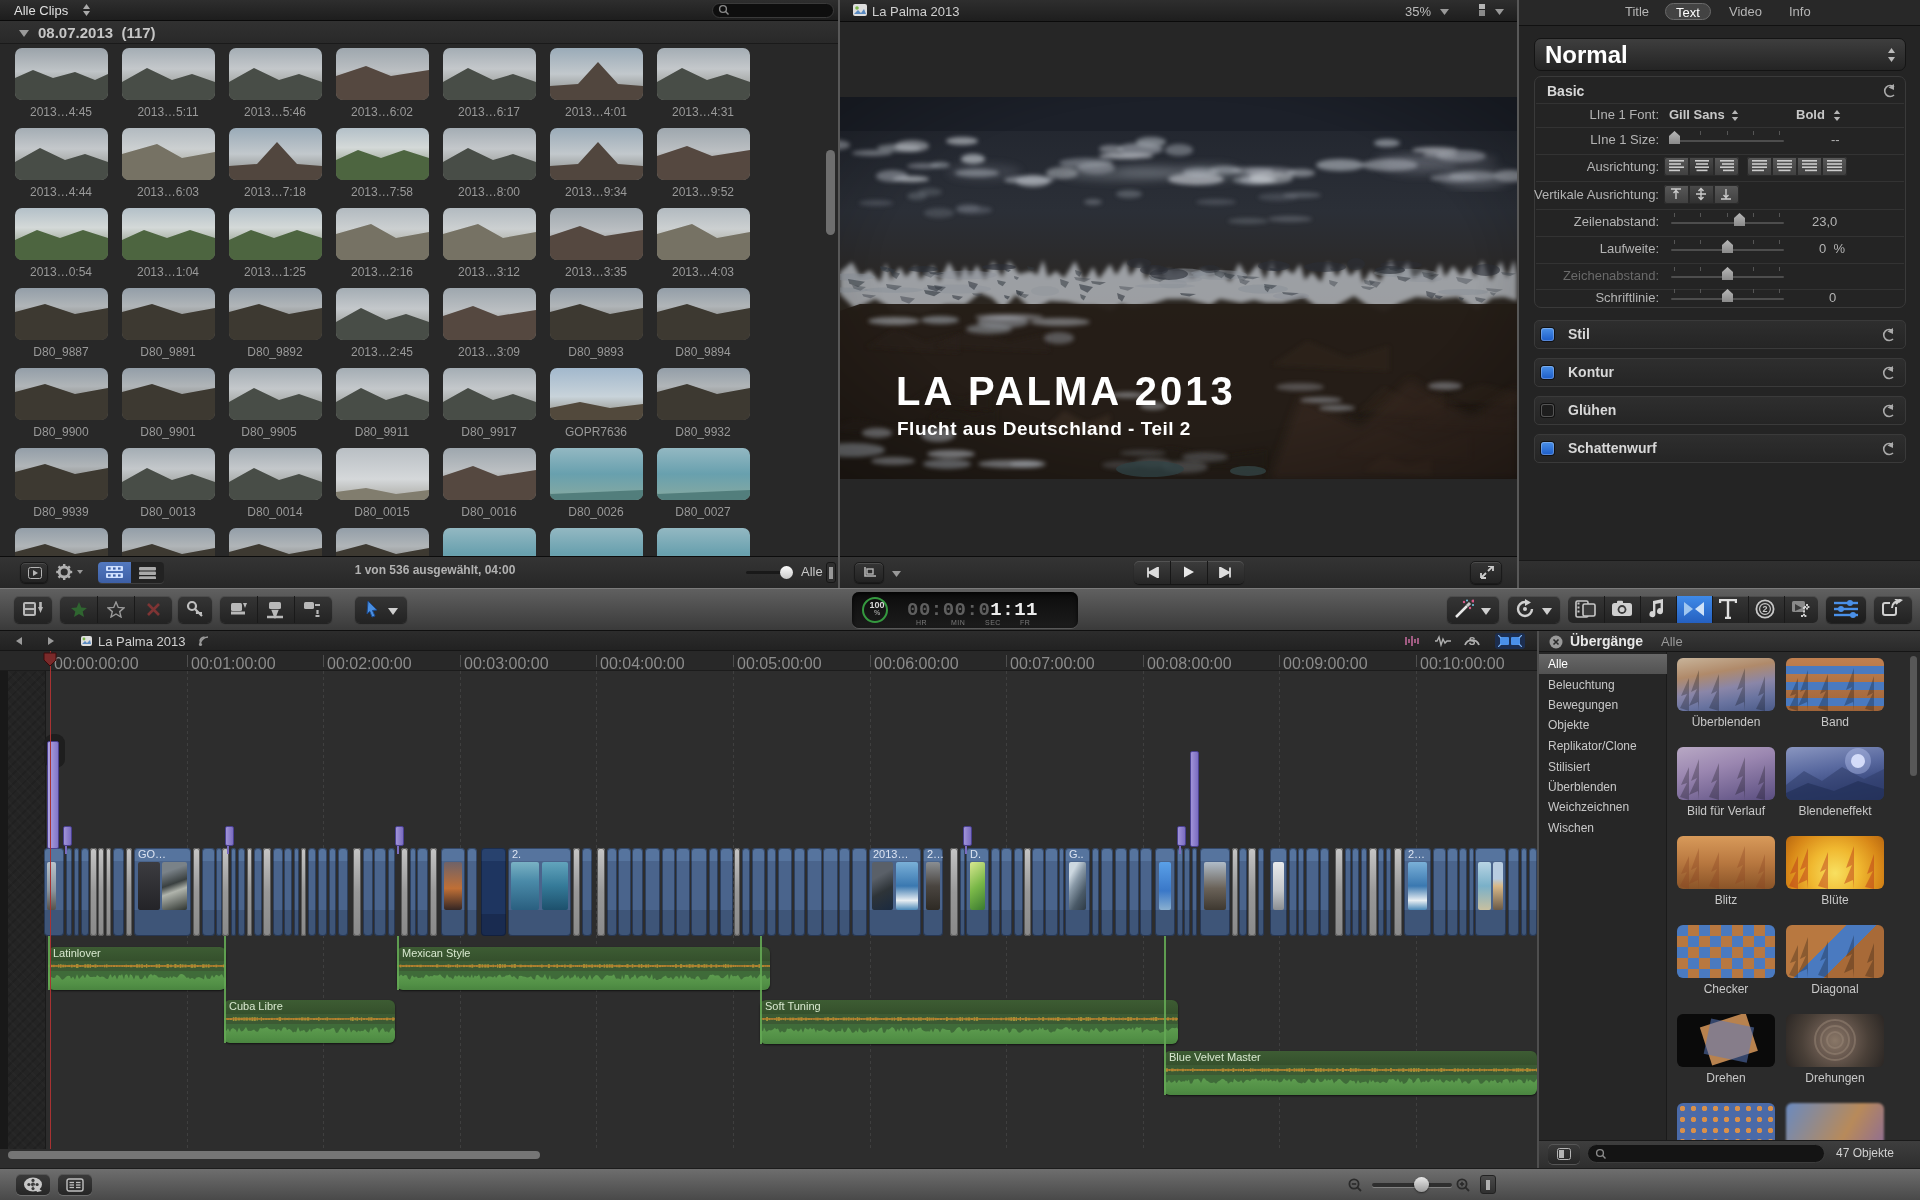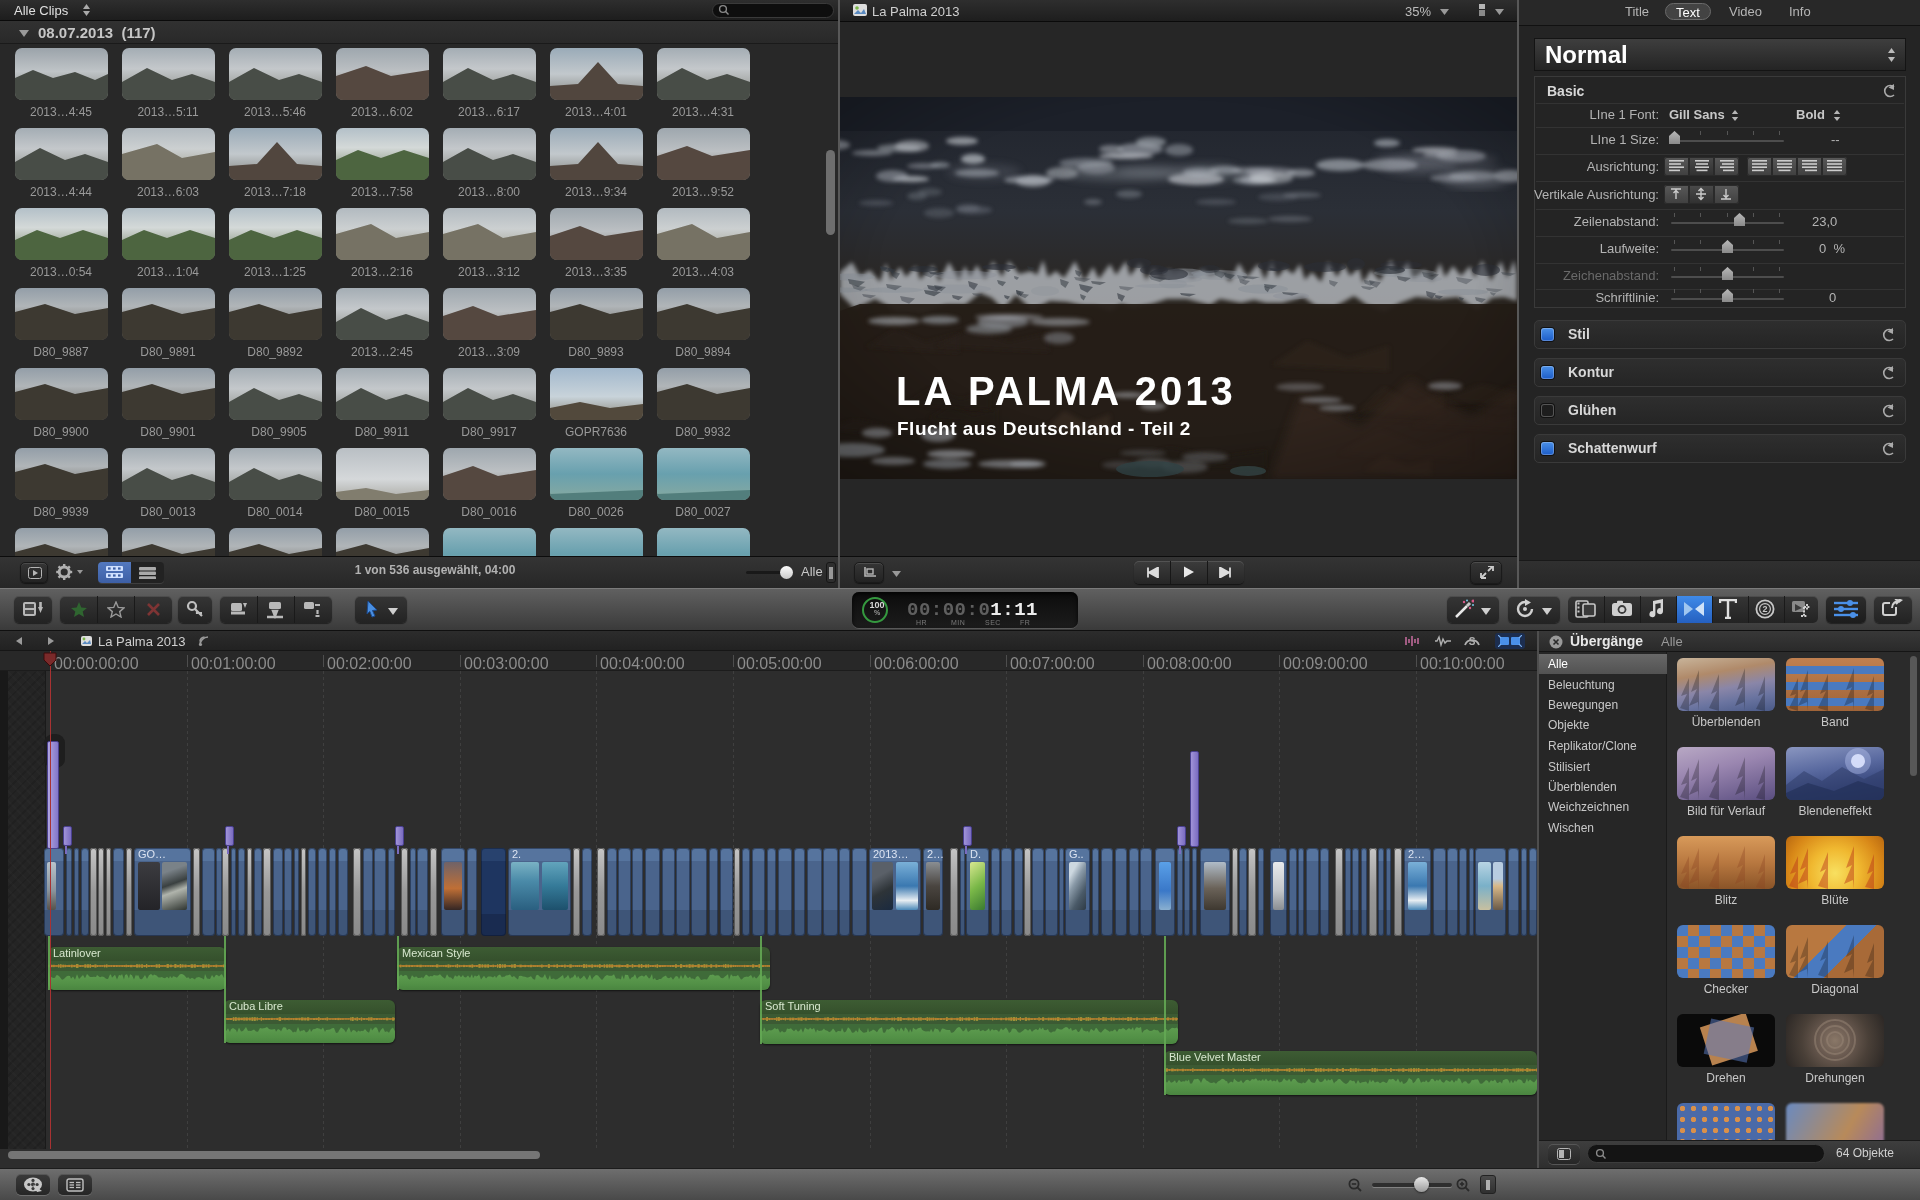--- a/index.html
+++ b/index.html
@@ -12,21 +12,21 @@
 .th{position:absolute;width:93px;height:52px;border-radius:7px;overflow:hidden}
 .tlab{position:absolute;width:104px;text-align:center;font-size:12px;color:#999}
 
 #viewer{left:840px;top:0;width:677px;height:588px;background:#262626}
 .vtop{left:0;top:0;width:100%;height:22px;background:linear-gradient(#2e2e2e,#1e1e1e);border-bottom:1px solid #0a0a0a}
 
 #inspector{left:1519px;top:0;width:401px;height:588px;background:#242424}
 .itabs{left:0;top:0;width:100%;height:26px;background:#282828;border-bottom:1px solid #111}
 .itab{position:absolute;top:3px;height:17px;line-height:17px;font-size:13px;color:#b5b5b5;padding:0 10px}
 .itabsel{background:#434343;border:1px solid #6a6a6a;border-radius:9px;color:#fff}
-.ibox{position:absolute;left:15px;width:372px;border:1px solid #3a3a3a;border-radius:0;background:#242424}
+.ibox{position:absolute;left:15px;width:372px;border:1px solid #3a3a3a;border-radius:7px;background:#242424}
 .isec{position:absolute;left:15px;width:372px;height:29px;border:1px solid #3a3a3a;border-radius:5px;background:linear-gradient(#2e2e2e,#252525)}
 .ilab{position:absolute;font-size:13px;color:#b4b4b4;text-align:right}
 .ival{position:absolute;font-size:13px;color:#b4b4b4}
 .chk{position:absolute;width:13px;height:13px;border-radius:3px;background:linear-gradient(#4a90e8,#1c5cc8);box-shadow:inset 0 0 0 1px rgba(255,255,255,.25), 0 0 0 1px #111}
 .slid{position:absolute;height:2px;background:#4d4d4d;border-radius:1px}
 .knob{position:absolute;width:11px;height:13px;background:linear-gradient(#b8b8b8,#8a8a8a);clip-path:polygon(50% 0,100% 38%,100% 100%,0 100%,0 38%);}
 .segbtn{position:absolute;height:19px;background:linear-gradient(#595959,#3f3f3f);box-shadow:inset 0 0 0 1px #2a2a2a}
 
 #toolbar{left:0;top:588px;width:1920px;height:43px;background:linear-gradient(#606060,#3a3a3a);border-top:1px solid #7b7b7b;border-bottom:1px solid #101010}
 .tbtn{position:absolute;top:7px;height:27px;border-radius:5px;background:linear-gradient(#353535,#232323);box-shadow:inset 0 1px 0 rgba(255,255,255,.12),0 1px 1px rgba(0,0,0,.5)}
@@ -191,21 +191,21 @@
         <polygon points="0,52 0,24 30,16 60,26 93,20 93,52" fill="#3d3931"></polygon>
       </svg></div>
     <div class="tlab" style="left:9px;top:425px">D80_9900</div>
     <div class="th" style="left:122px;top:368px;background:linear-gradient(#939ea8,#b0b5b8 35%,#5b564e);"><svg width="93" height="52">
         <polygon points="0,52 0,24 30,16 60,26 93,20 93,52" fill="#3d3931"></polygon>
       </svg></div>
     <div class="tlab" style="left:116px;top:425px">D80_9901</div>
     <div class="th" style="left:229px;top:368px;background:linear-gradient(#a4adb4,#c4c8cb 40%,#82847d);"><svg width="93" height="52">
         <polygon points="0,52 0,34 25,20 50,32 70,26 93,34 93,52" fill="#484d47"></polygon>
       </svg></div>
-    <div class="tlab" style="left:227px;top:425px">D80_9905</div>
+    <div class="tlab" style="left:217px;top:425px">D80_9905</div>
     <div class="th" style="left:336px;top:368px;background:linear-gradient(#a4adb4,#c4c8cb 40%,#82847d);"><svg width="93" height="52">
         <polygon points="0,52 0,34 25,20 50,32 70,26 93,34 93,52" fill="#484d47"></polygon>
       </svg></div>
     <div class="tlab" style="left:330px;top:425px">D80_9911</div>
     <div class="th" style="left:443px;top:368px;background:linear-gradient(#a4adb4,#c4c8cb 40%,#82847d);"><svg width="93" height="52">
         <polygon points="0,52 0,34 25,20 50,32 70,26 93,34 93,52" fill="#484d47"></polygon>
       </svg></div>
     <div class="tlab" style="left:437px;top:425px">D80_9917</div>
     <div class="th" style="left:550px;top:368px;background:linear-gradient(#a2b8cc,#c8d3da 55%,#868274);"><svg width="93" height="52">
         <polygon points="0,52 0,40 30,34 60,40 93,36 93,52" fill="#52493c"></polygon>
@@ -2006,21 +2006,21 @@
       <svg class="a" style="left:9px;top:4px" width="14" height="12" viewBox="0 0 14 12">
         <rect x="0.5" y="0.5" width="13" height="11" rx="2" fill="none" stroke="#b5b5b5"></rect>
         <rect x="2" y="2" width="5" height="8" fill="#b5b5b5"></rect>
       </svg>
     </div>
     <div class="a" style="left:48px;top:513px;width:238px;height:19px;border-radius:10px;background:#141414;border:1px solid #3c3c3c"></div>
     <svg class="a" style="left:56px;top:517px" width="12" height="12" viewBox="0 0 12 12">
       <circle cx="5" cy="5" r="3.4" fill="none" stroke="#8a8a8a" stroke-width="1.4"></circle>
       <line x1="7.6" y1="7.6" x2="10.5" y2="10.5" stroke="#8a8a8a" stroke-width="1.4"></line>
     </svg>
-    <div class="a" style="left:297px;top:515px;font-size:12px;color:#d0d0d0">64 Objekte</div>
+    <div class="a" style="left:297px;top:515px;font-size:12px;color:#d0d0d0">47 Objekte</div>
   </div>
 <div id="bbar" class="panel">
     <div class="bbtn" style="left:16px;width:34px">
       <svg class="a" style="left:7px;top:3px" width="20" height="15" viewBox="0 0 20 15">
         <ellipse cx="10" cy="7.5" rx="9" ry="7" fill="#c8c8c8"></ellipse>
         <circle cx="10" cy="7.5" r="2" fill="#3a3a3a"></circle>
         <g fill="#3a3a3a">
           <circle cx="10" cy="3.4" r="1.6"></circle>
           <circle cx="10" cy="11.6" r="1.6"></circle>
           <circle cx="5.9" cy="7.5" r="1.6"></circle>

